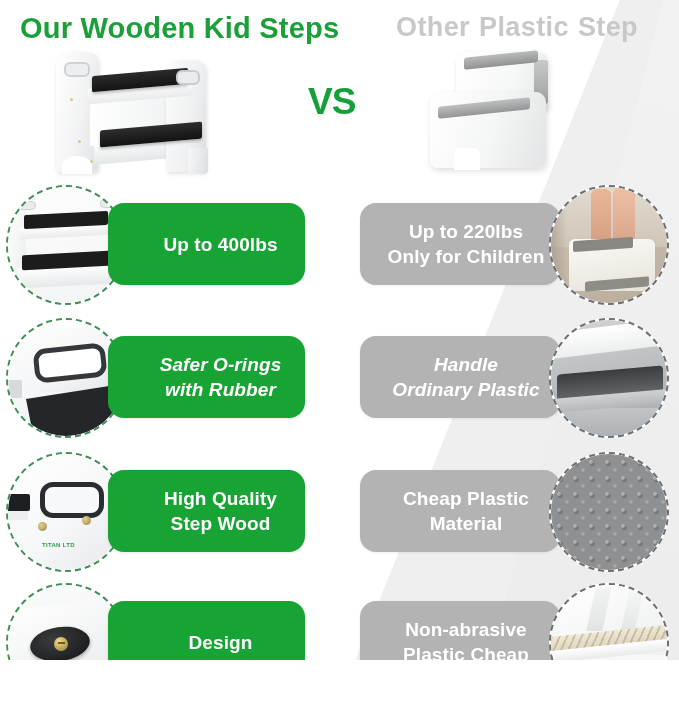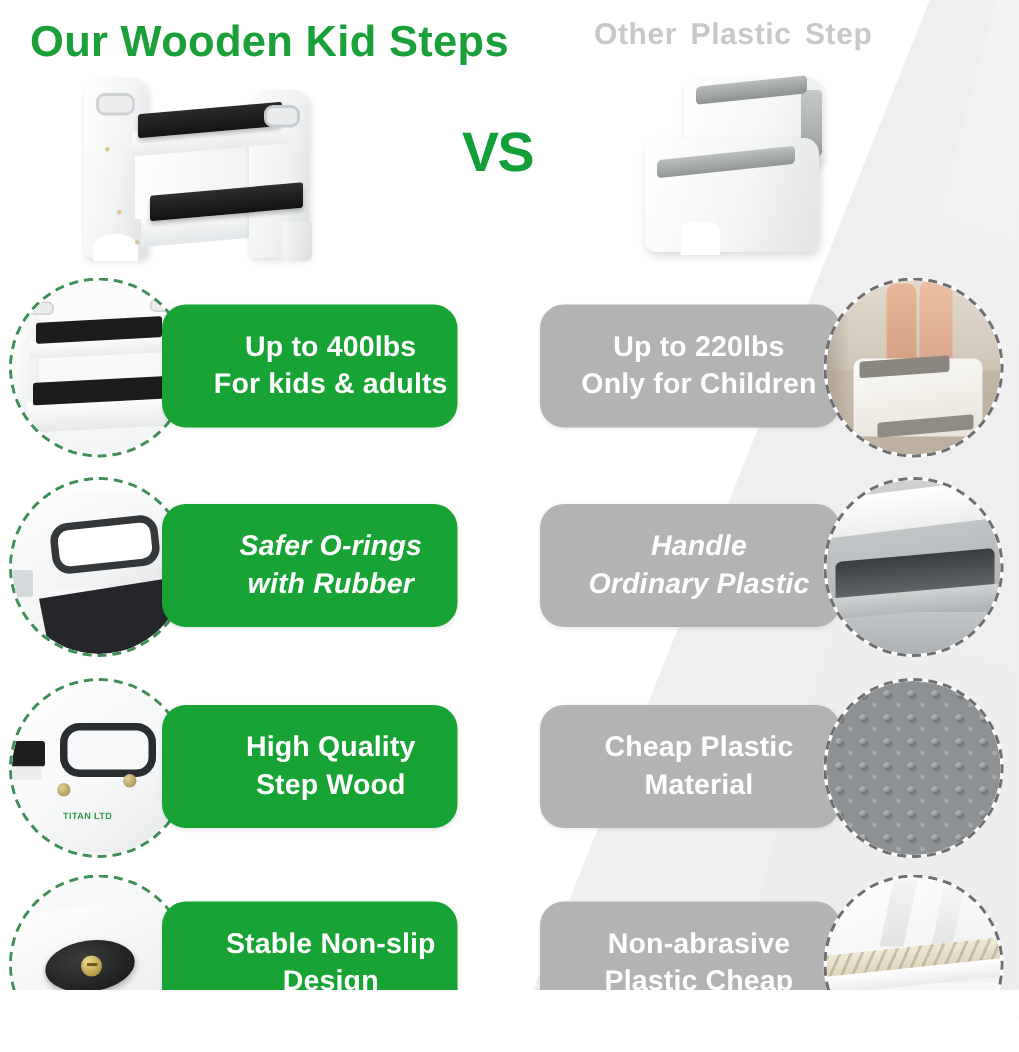--- a/index.html
+++ b/index.html
@@ -20,21 +20,21 @@
   .wedge2{
     position:absolute;top:0;right:0;width:250px;height:701px;
     background:linear-gradient(200deg,#f4f4f4 0%,#e9e9e9 100%);
     clip-path:polygon(100% 0%, 100% 100%, 12% 100%, 86% 0%);
     opacity:.6;pointer-events:none;
   }
 
   
   .hdr{position:absolute;top:12px;font-weight:bold;white-space:nowrap;}
   .hdr-left{left:20px;font-size:29px;color:#1ba039;letter-spacing:.2px;}
-  .hdr-right{left:396px;font-size:20px;color:#c8c8c8;letter-spacing:.4px;}
+  .hdr-right{left:396px;font-size:27px;color:#c8c8c8;letter-spacing:.4px;}
   .hdr-right .w{margin-right:9px;}
 
   
   .vs{
     position:absolute;left:308px;top:81px;
     font-size:37px;font-weight:bold;color:#14a038;letter-spacing:-1px;
   }
 
   
   .hero{position:absolute;}
@@ -290,21 +290,20 @@
           <div class="t1"></div>
         <div class="s2"></div>
           <div class="t2"></div>
         <div class="h"></div>
           <div class="h2"></div>
       </div>
     </div>
 
     <div class="pill pill-green">
       <div class="ln">Up to 400lbs</div>
-      <div class="ln">For kids &amp; adults</div>
     </div>
 
     <div class="pill pill-grey">
       <div class="ln">Up to 220lbs</div>
       <div class="ln">Only for Children</div>
     </div>
 
     <div class="circ circ-right">
       <div class="circ-inner a1r">
         <div class="wall"></div>
@@ -387,21 +386,20 @@
       <div class="circ-inner a4l">
         <div class="panel"></div>
           <div class="edge"></div>
           <div class="foot"></div>
         <div class="screw"></div>
           <div class="sl"></div>
       </div>
     </div>
 
     <div class="pill pill-green">
-      <div class="ln">Stable Non-slip</div>
       <div class="ln">Design</div>
     </div>
 
     <div class="pill pill-grey">
       <div class="ln">Non-abrasive</div>
       <div class="ln">Plastic Cheap</div>
     </div>
 
     <div class="circ circ-right">
       <div class="circ-inner a4r">

